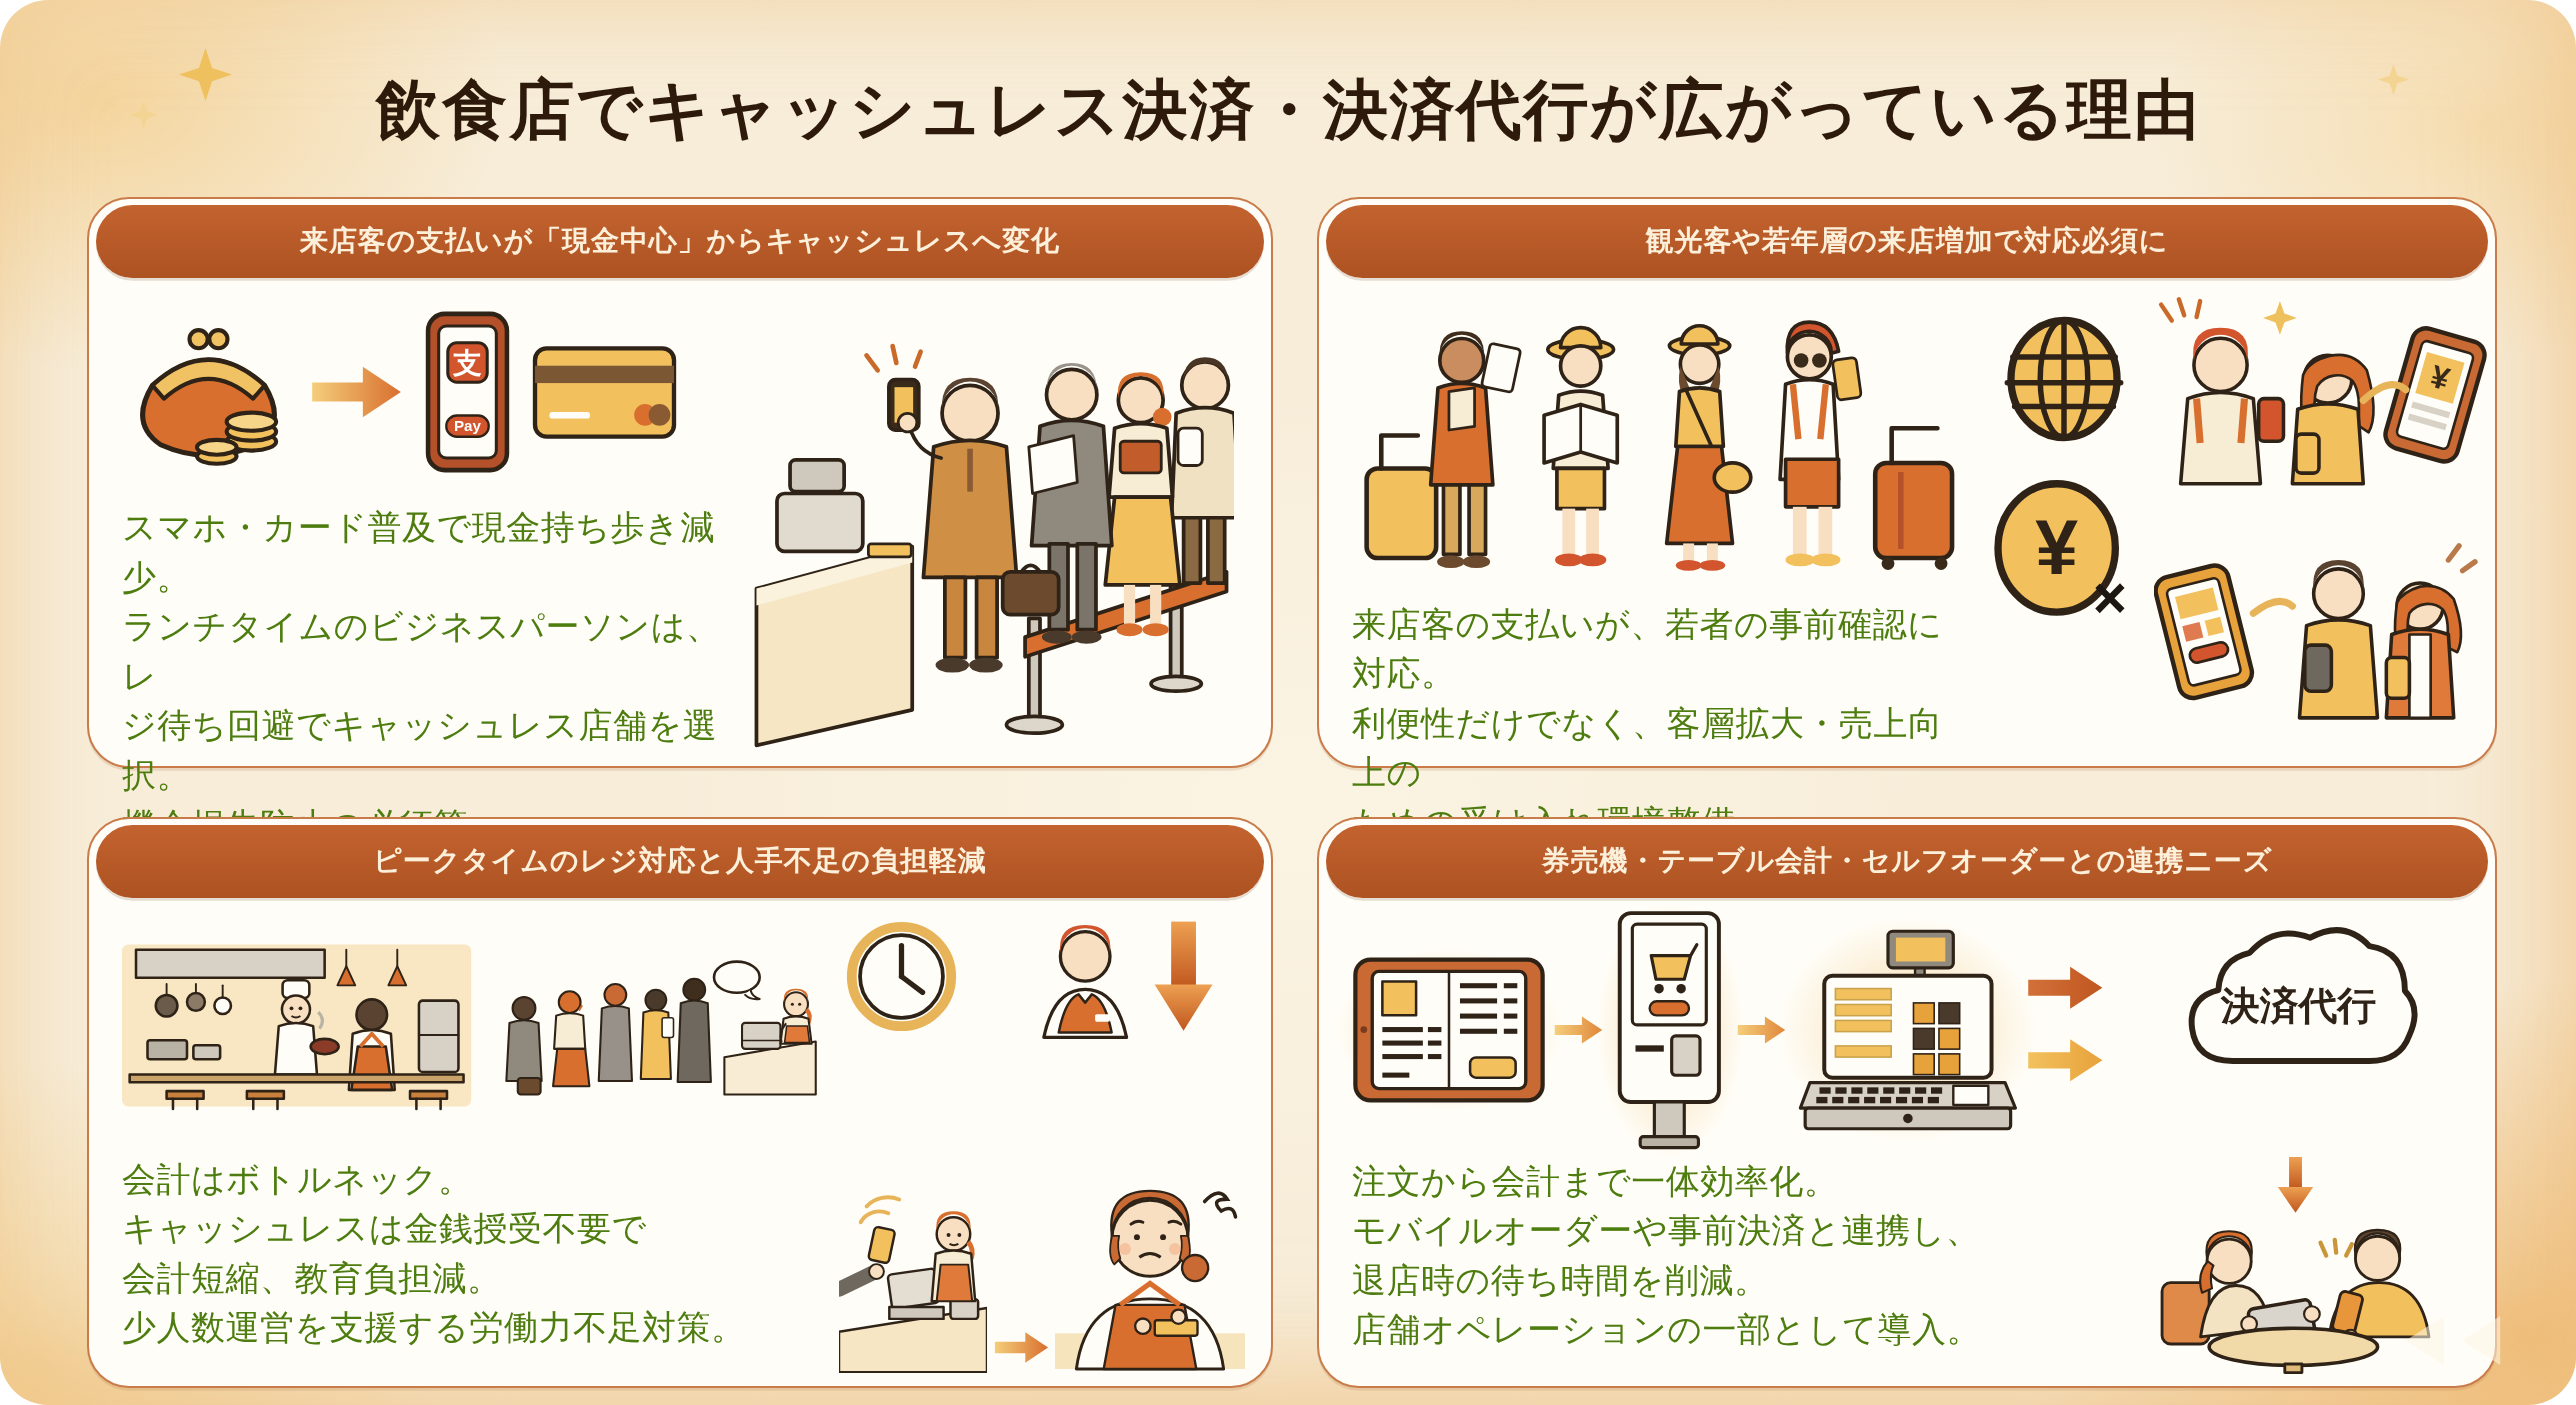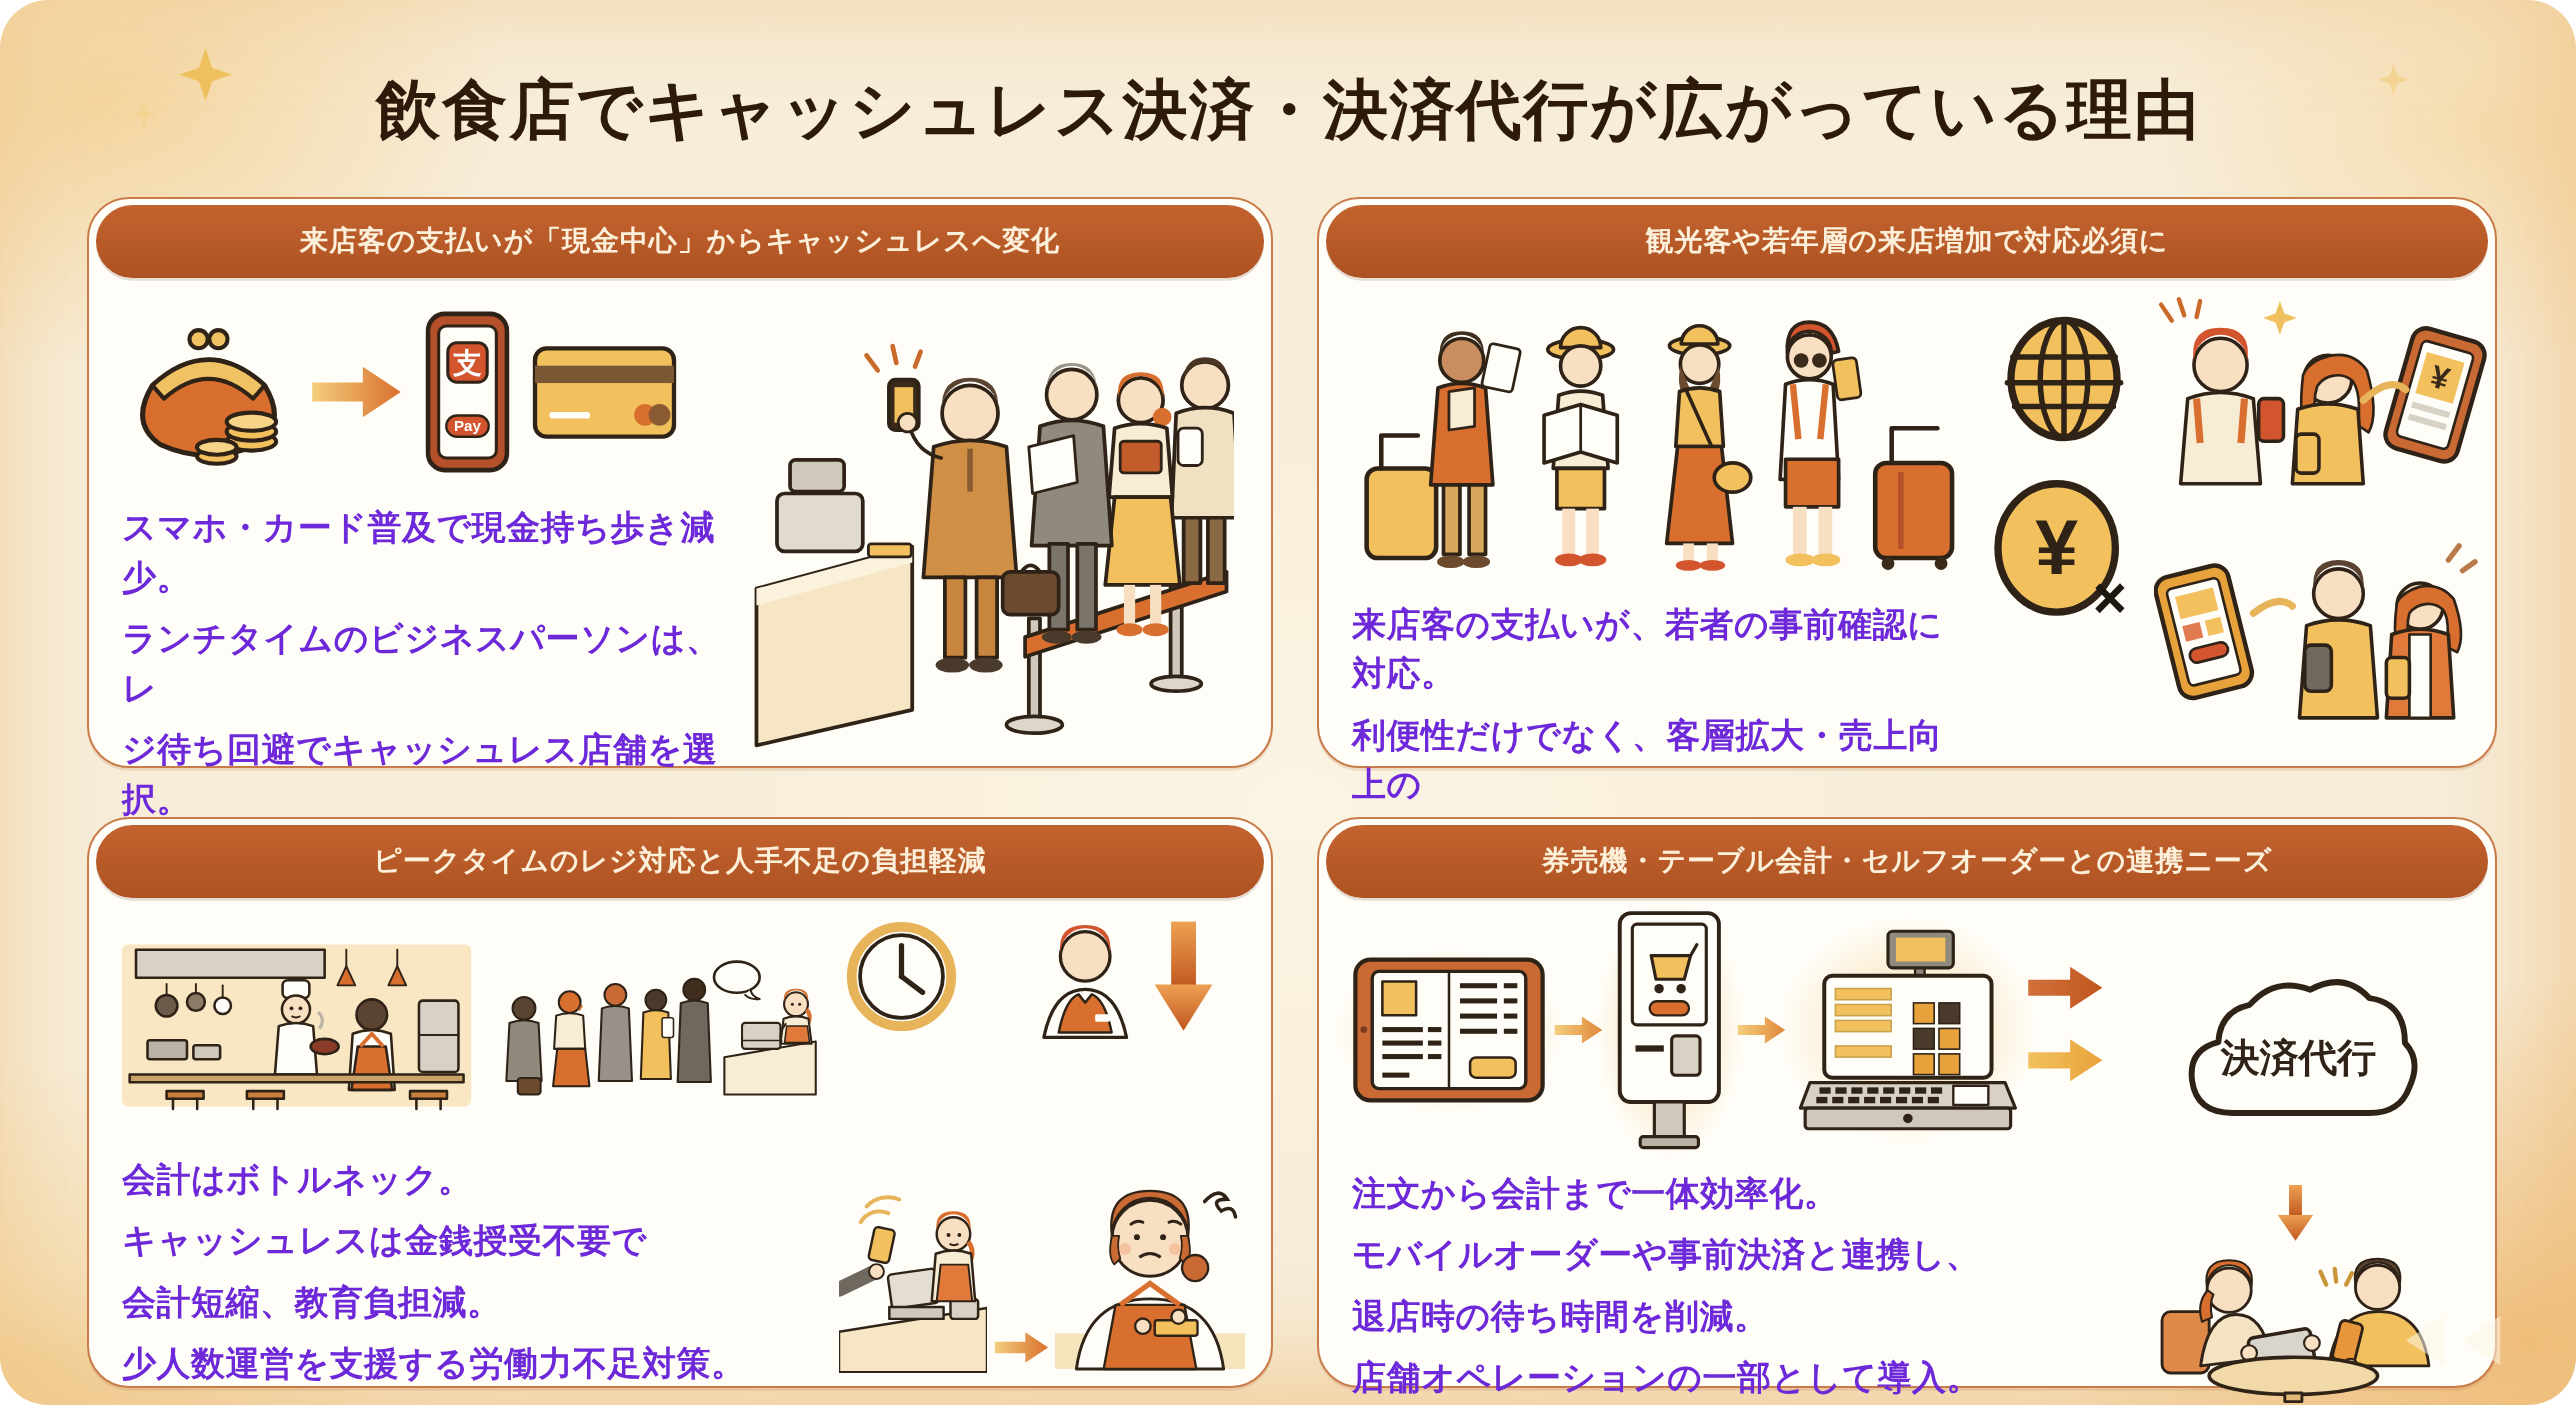--- a/index.html
+++ b/index.html
@@ -23,21 +23,21 @@
   .p1{left:87px;top:197px;width:1182px;height:567px;}
   .p2{left:1317px;top:197px;width:1176px;height:567px;}
   .p3{left:87px;top:817px;width:1182px;height:567px;}
   .p4{left:1317px;top:817px;width:1176px;height:567px;}
   .panel-header{position:absolute;left:7.3px;right:7.3px;top:5.5px;height:73px;border-radius:40px;
       background:linear-gradient(180deg,#c3632f,#ad5222);
       display:flex;align-items:center;justify-content:center;
       color:#fcf0da;font-size:28px;font-weight:800;letter-spacing:0.9px;
       box-shadow:0 2.7px 0 rgba(90,40,10,.15);}
   .panel-body{position:absolute;top:90px;left:33px;right:33px;bottom:12.8px;}
-  .tx{font-size:34px;font-weight:700;color:#6d28d9;line-height:1.46;letter-spacing:0.5px;margin-top:12px;}
+  .tx{font-size:34px;font-weight:400;color:#4d7c0f;line-height:1.46;letter-spacing:0.5px;}
   .ptext{margin-top:14.6px;}
   
   .p1 .panel-body{display:flex;gap:24px;}
   .p1-left{width:599px;}
   .p1-icons{display:flex;align-items:center;gap:18.3px;height:192px;margin:7.3px 0 12.8px 3.7px;}
   .p1-right{flex:1;display:flex;align-items:flex-end;justify-content:center;}
   
   .p2 .panel-body{display:flex;gap:12.8px;}
   .p2-left{width:622px;}
   .p2-mid{width:156px;display:flex;flex-direction:column;align-items:center;gap:37px;padding-top:25.6px;}
@@ -49,21 +49,21 @@
   .p3-right{flex:1;display:flex;flex-direction:column;gap:9.1px;}
   .p3-row1{display:flex;align-items:center;justify-content:space-between;padding:3.7px 11px 0 5.5px;height:128px;}
   .p3-row2{display:flex;align-items:flex-end;gap:5.5px;flex:1;}
   
   .p4 .panel-body{display:grid;grid-template-columns:759px 1fr;grid-template-rows:242px 1fr;gap:5.5px 18.3px;}
   .p4-devices{display:flex;align-items:center;gap:7.3px;}
   .dev{position:relative;display:flex;align-items:center;justify-content:center;}
   .dev::before{content:'';position:absolute;left:-14.6px;right:-14.6px;top:-7.3px;bottom:-7.3px;
       background:radial-gradient(closest-side,#f6dcab,rgba(246,220,171,0));border-radius:50%;}
   .dev svg{position:relative;}
-  .p4-cloudcell{display:flex;align-items:flex-end;justify-content:center;}
+  .p4-cloudcell{display:flex;align-items:flex-start;justify-content:center;}
   .p4-tablecell{display:flex;flex-direction:column;align-items:center;justify-content:flex-end;gap:1.8px;}
   .wm{position:absolute;right:68px;bottom:40px;z-index:4;opacity:.55;}
   svg .o{stroke:#2f2317;stroke-linejoin:round;stroke-linecap:round;}
 </style>
 </head>
 <body>
 
 <div class="canvas">
 
   <svg class="sparkle" style="left:179px;top:48px" width="53" height="53" viewBox="0 0 40 40">

